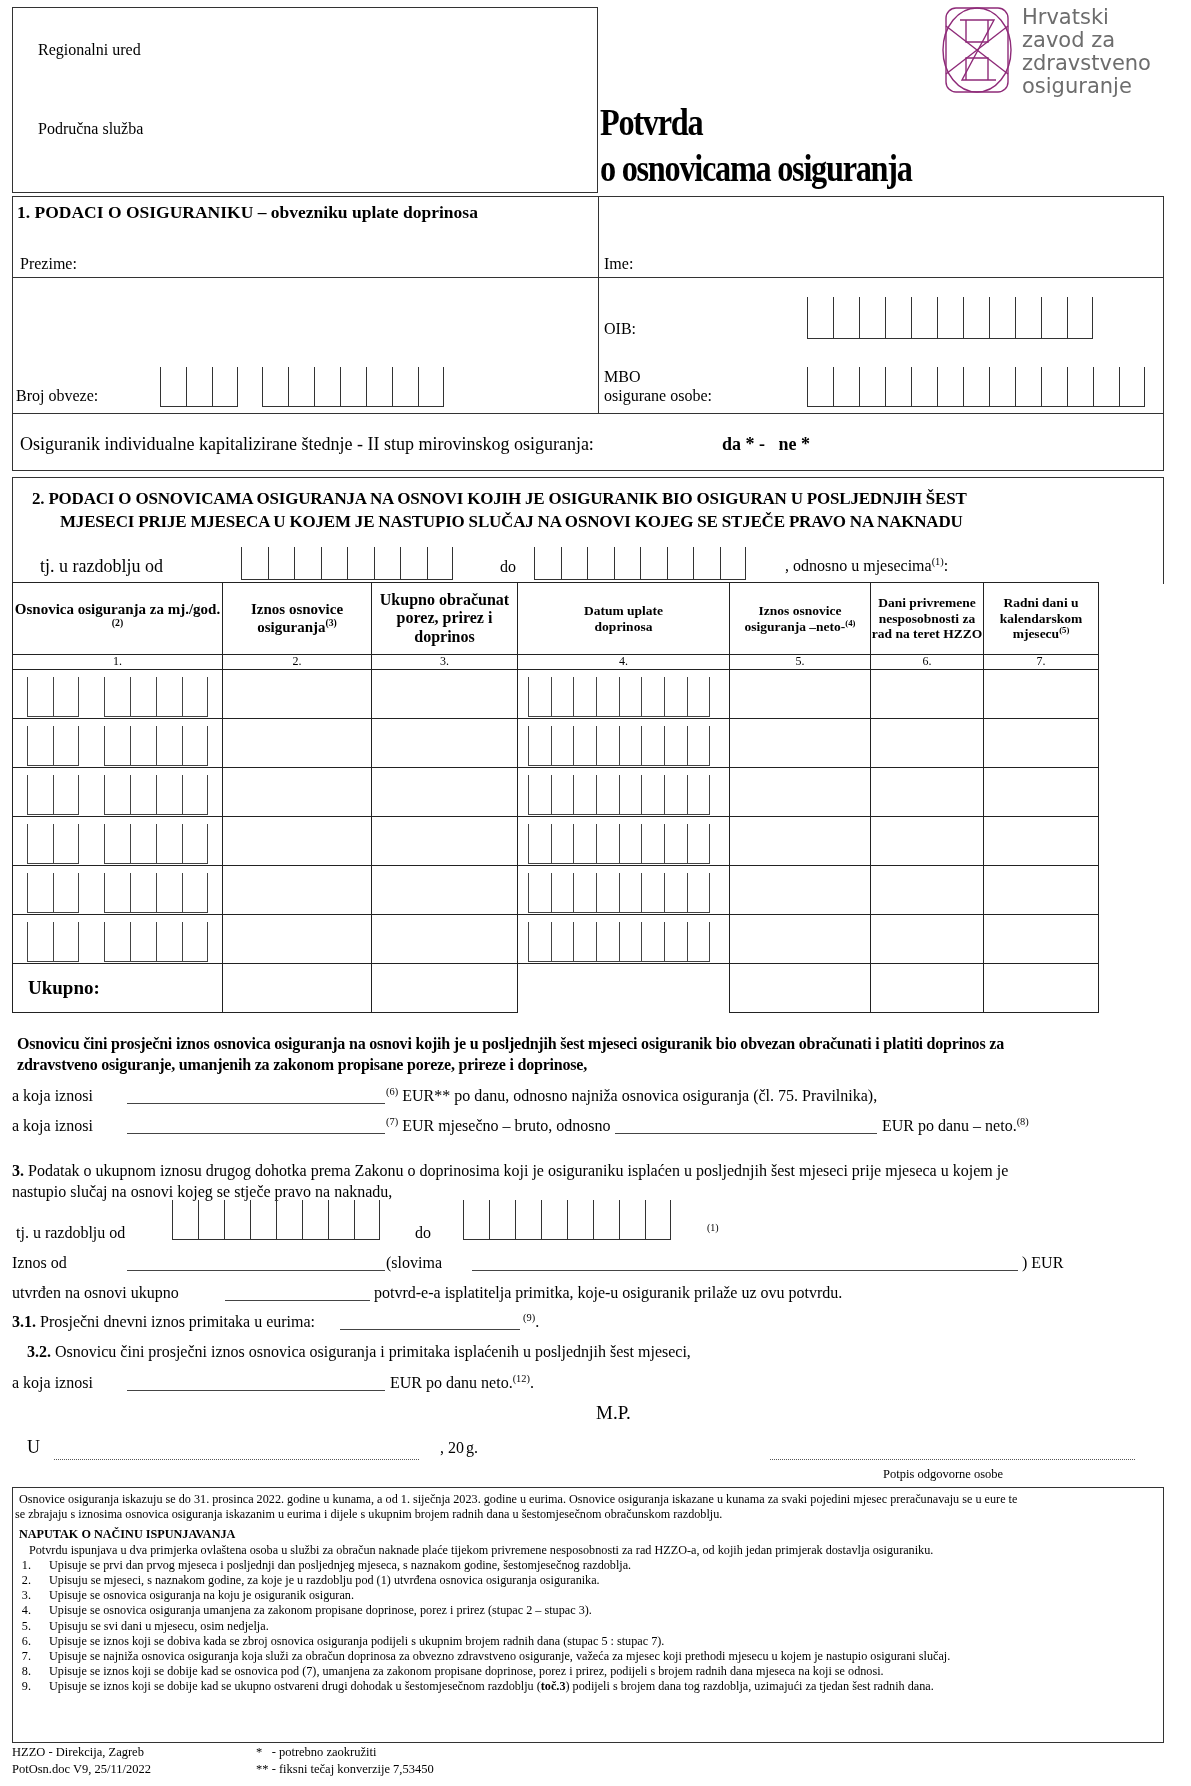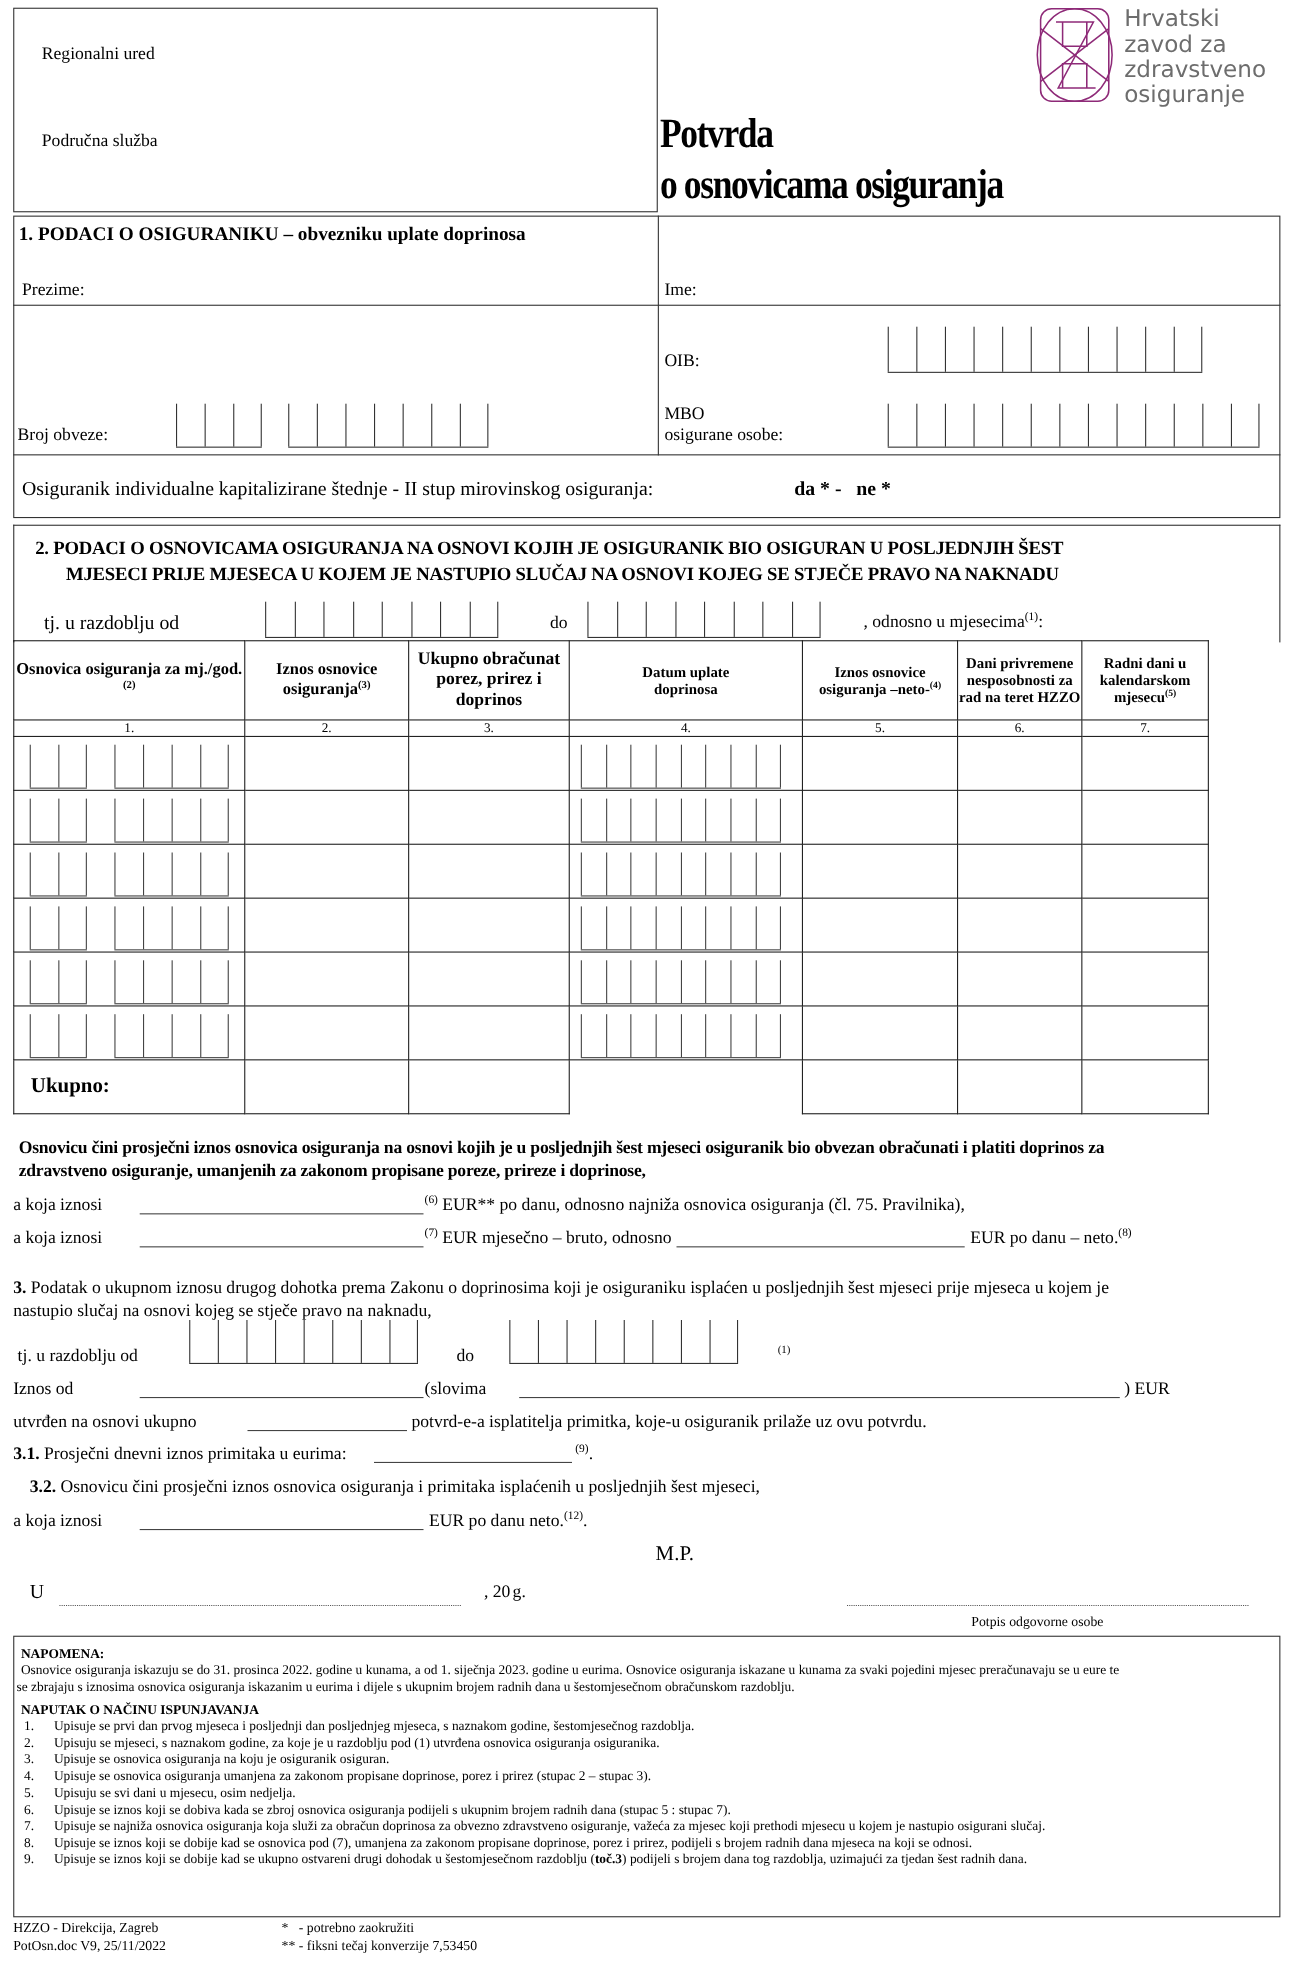--- a/index.html
+++ b/index.html
@@ -450,24 +450,24 @@
 <div class="t" style="left:596px;top:1402px;font-size:19px;">M.P.</div>
 <div class="t" style="left:27px;top:1437px;font-size:18px;">U</div>
 <div class="dotline" style="left:54px;top:1440px;width:365px;height:20px;"></div>
 <div class="t" style="left:418px;top:1439px;font-size:16px;margin-left:22px;">, 20</div>
 <div class="abs" style="left:445px;top:1437px;width:20px;height:22px;"></div>
 <div class="t" style="left:466px;top:1439px;font-size:16px;">g.</div>
 <div class="dotline" style="left:770px;top:1440px;width:365px;height:20px;"></div>
 <div class="t" style="left:883px;top:1467px;font-size:12.5px;">Potpis odgovorne osobe</div>
 
 <div class="notes">
-  <div class="bold" style="margin-top:4px;">NAPOMENA:</div>
   <div style="white-space:nowrap;">Osnovice osiguranja iskazuju se do 31. prosinca 2022. godine u kunama, a od 1. siječnja 2023. godine u eurima. Osnovice osiguranja iskazane u kunama za svaki pojedini mjesec preračunavaju se u eure te</div>
   <div style="white-space:nowrap;margin-left:-4px;">se zbrajaju s iznosima osnovica osiguranja iskazanim u eurima i dijele s ukupnim brojem radnih dana u šestomjesečnom obračunskom razdoblju.</div>
   <div class="bold" style="margin-top:5px;">NAPUTAK O NAČINU ISPUNJAVANJA</div>
+  <div style="white-space:nowrap;padding-left:10px;">Potvrdu ispunjava u dva primjerka ovlaštena osoba u službi za obračun naknade plaće tijekom privremene nesposobnosti za rad HZZO-a, od kojih jedan primjerak dostavlja osiguraniku.</div>
   <ol>
     <li>
         <span class="n">1.</span>
         <span>Upisuje se prvi dan prvog mjeseca i posljednji dan posljednjeg mjeseca, s naznakom godine, šestomjesečnog razdoblja.</span>
       </li>
     <li>
         <span class="n">2.</span>
         <span>Upisuju se mjeseci, s naznakom godine, za koje je u razdoblju pod (1) utvrđena osnovica osiguranja osiguranika.</span>
       </li>
     <li>

